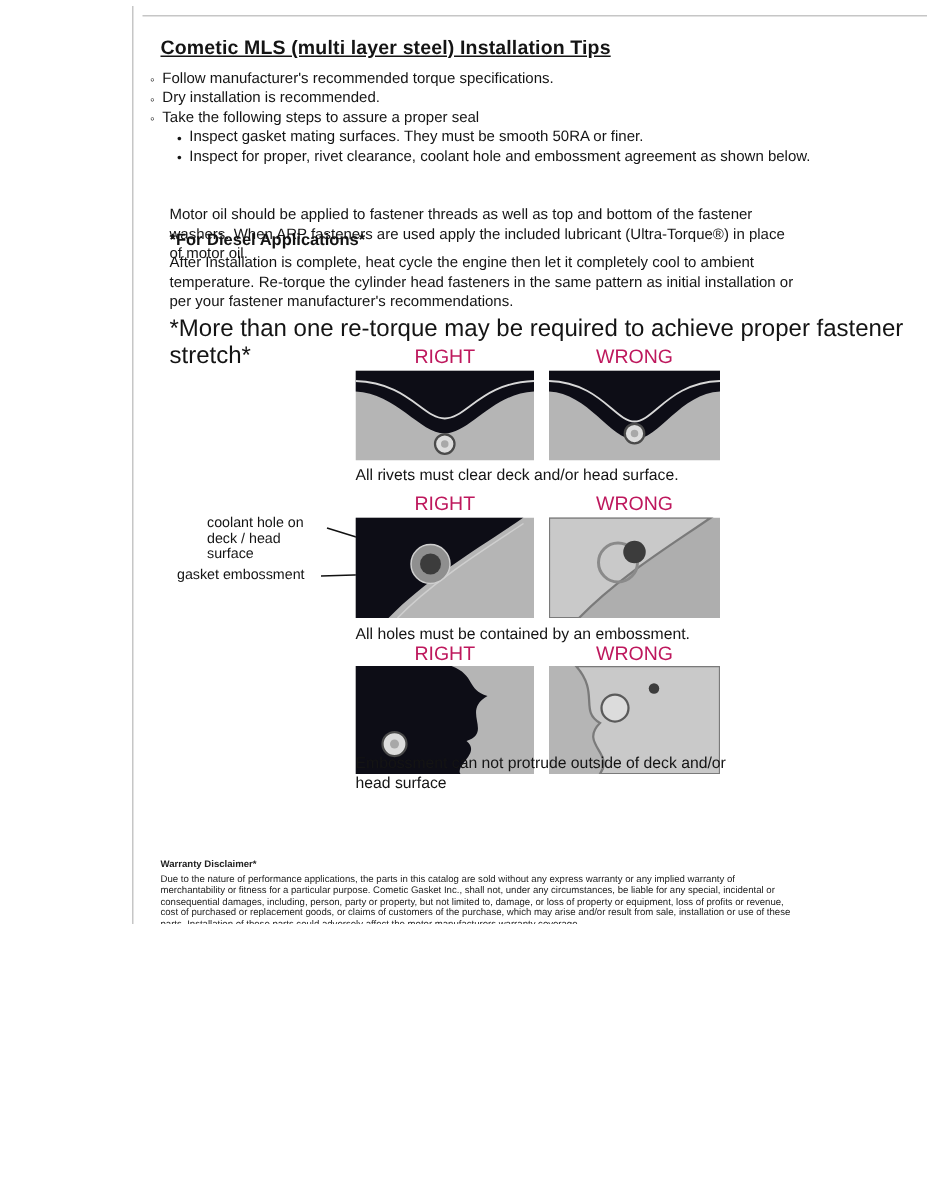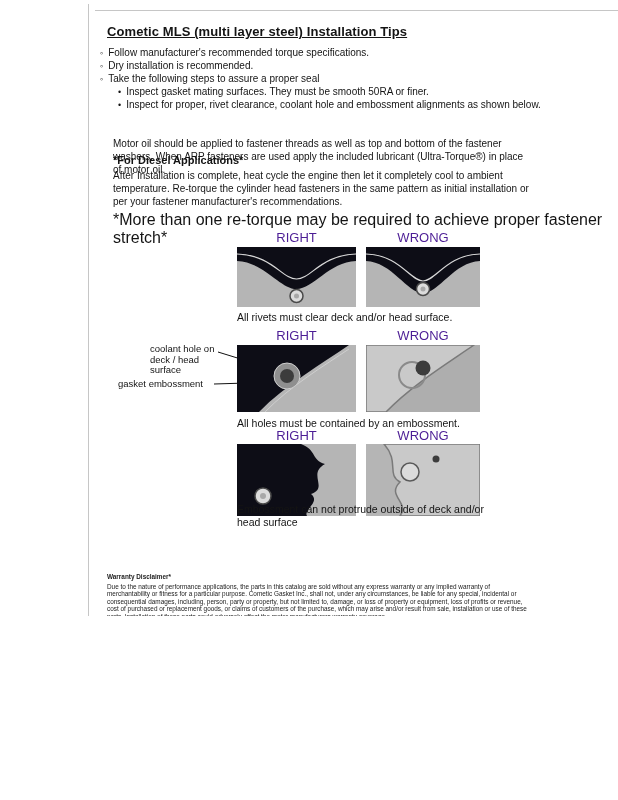--- a/index.html
+++ b/index.html
@@ -6,21 +6,21 @@
   .page{position:relative;width:618px;height:616px;background:#ffffff;
         font-family:"Liberation Sans",sans-serif;color:#141414;overflow:hidden;}
   .abs{position:absolute;}
   .edge{background:#c6c6c6;}
   .title{font-size:13px;font-weight:bold;text-decoration:underline;letter-spacing:.1px;}
   .bullet{font-size:10px;line-height:12px;display:flex;gap:5px;}
   .bullet .mk{font-size:9px;line-height:12px;}
   .heading{font-size:11px;font-weight:bold;margin-top:36px;}
   .para{font-size:10px;line-height:13px;}
   .note{font-size:16px;}
-  .dlabel{font-size:13px;text-align:center;color:#4c1d95;}
+  .dlabel{font-size:13px;text-align:center;color:#be185d;}
   .caption{font-size:10.5px;}
   .ptr-label{font-size:9.5px;line-height:10.5px;}
   .panel{display:block;}
   .legal{font-size:6.4px;line-height:7.5px;color:#222;width:427px;}
   .legal p{margin:0 0 7px 0;white-space:pre-line;}
   .legal .lh{font-weight:bold;margin:0 0 2px 0;}
   .footer-code{font-size:11.5px;color:#222;}
 </style>
 </head>
 <body>
@@ -43,21 +43,21 @@
   <div class="abs bullet" style="left:100px;top:73px;">
     <span class="mk">◦</span>
     <span>Take the following steps to assure a proper seal</span>
   </div>
   <div class="abs bullet" style="left:118px;top:86px;">
     <span class="mk">•</span>
     <span>Inspect gasket mating surfaces.  They must be smooth 50RA or finer.</span>
   </div>
   <div class="abs bullet" style="left:118px;top:99px;">
     <span class="mk">•</span>
-    <span>Inspect for proper, rivet clearance, coolant hole and embossment alignments as shown below.</span>
+    <span>Inspect for proper, rivet clearance, coolant hole and embossment agreement as shown below.</span>
   </div>
 
   <div class="abs heading" style="left:113px;top:118px;">*For Diesel Applications*</div>
   <div class="abs para" style="left:113px;top:137px;width:420px;">Motor oil should be applied to fastener threads as well as top and bottom of the fastener washers. When ARP fasteners are used apply the included lubricant (Ultra-Torque®) in place of motor oil.</div>
   <div class="abs para" style="left:113px;top:169px;width:418px;">After Installation is complete, heat cycle the engine then let it completely cool to ambient temperature. Re-torque the cylinder head fasteners in the same pattern as initial installation or per your fastener manufacturer's recommendations.</div>
   <div class="abs note" style="left:113px;top:211px;">*More than one re-torque may be required to achieve proper fastener stretch*</div>
 
   <div class="abs dlabel" style="left:237px;top:230px;width:119px;">RIGHT</div>
   <div class="abs dlabel" style="left:366px;top:230px;width:114px;">WRONG</div>
 
@@ -73,21 +73,21 @@
     <path d="M0,0 H114 V14 C88,15 73,46 57,46 C41,46 26,15 0,14 Z" fill="#0d0d16"></path>
     <path d="M0,7 C34,8 44,34 57,34 C70,34 80,8 114,7" fill="none" stroke="#d8d8d8" stroke-width="1.2"></path>
     <circle cx="57" cy="42" r="6.5" fill="#dcdcdc" stroke="#4a4a4a" stroke-width="1.5"></circle>
     <circle cx="57" cy="42" r="2.5" fill="#a8a8a8"></circle>
   </svg>
   <div class="abs caption" style="left:237px;top:311px;">All rivets must clear deck and/or head surface.</div>
 
   <div class="abs dlabel" style="left:237px;top:328px;width:119px;">RIGHT</div>
   <div class="abs dlabel" style="left:366px;top:328px;width:114px;">WRONG</div>
 
-  <div class="abs ptr-label" style="left:150px;top:344px;width:80px;">coolant hole on deck / head surface</div>
+  <div class="abs ptr-label" style="left:138px;top:344px;width:80px;">coolant hole on deck / head surface</div>
   <div class="abs ptr-label" style="left:118px;top:379px;width:96px;">gasket embossment</div>
 
   <svg class="abs" style="left:196px;top:346px;" width="100" height="45" viewBox="0 0 100 45">
     <defs>
       <marker id="ah" markerWidth="6" markerHeight="6" refX="5" refY="3" orient="auto">
         <path d="M0,0 L6,3 L0,6 Z" fill="#111"></path>
       </marker>
     </defs>
     <line x1="22" y1="6" x2="90" y2="27" stroke="#111" stroke-width="1" marker-end="url(#ah)"></line>
     <line x1="18" y1="38" x2="84" y2="36" stroke="#111" stroke-width="1" marker-end="url(#ah)"></line>

